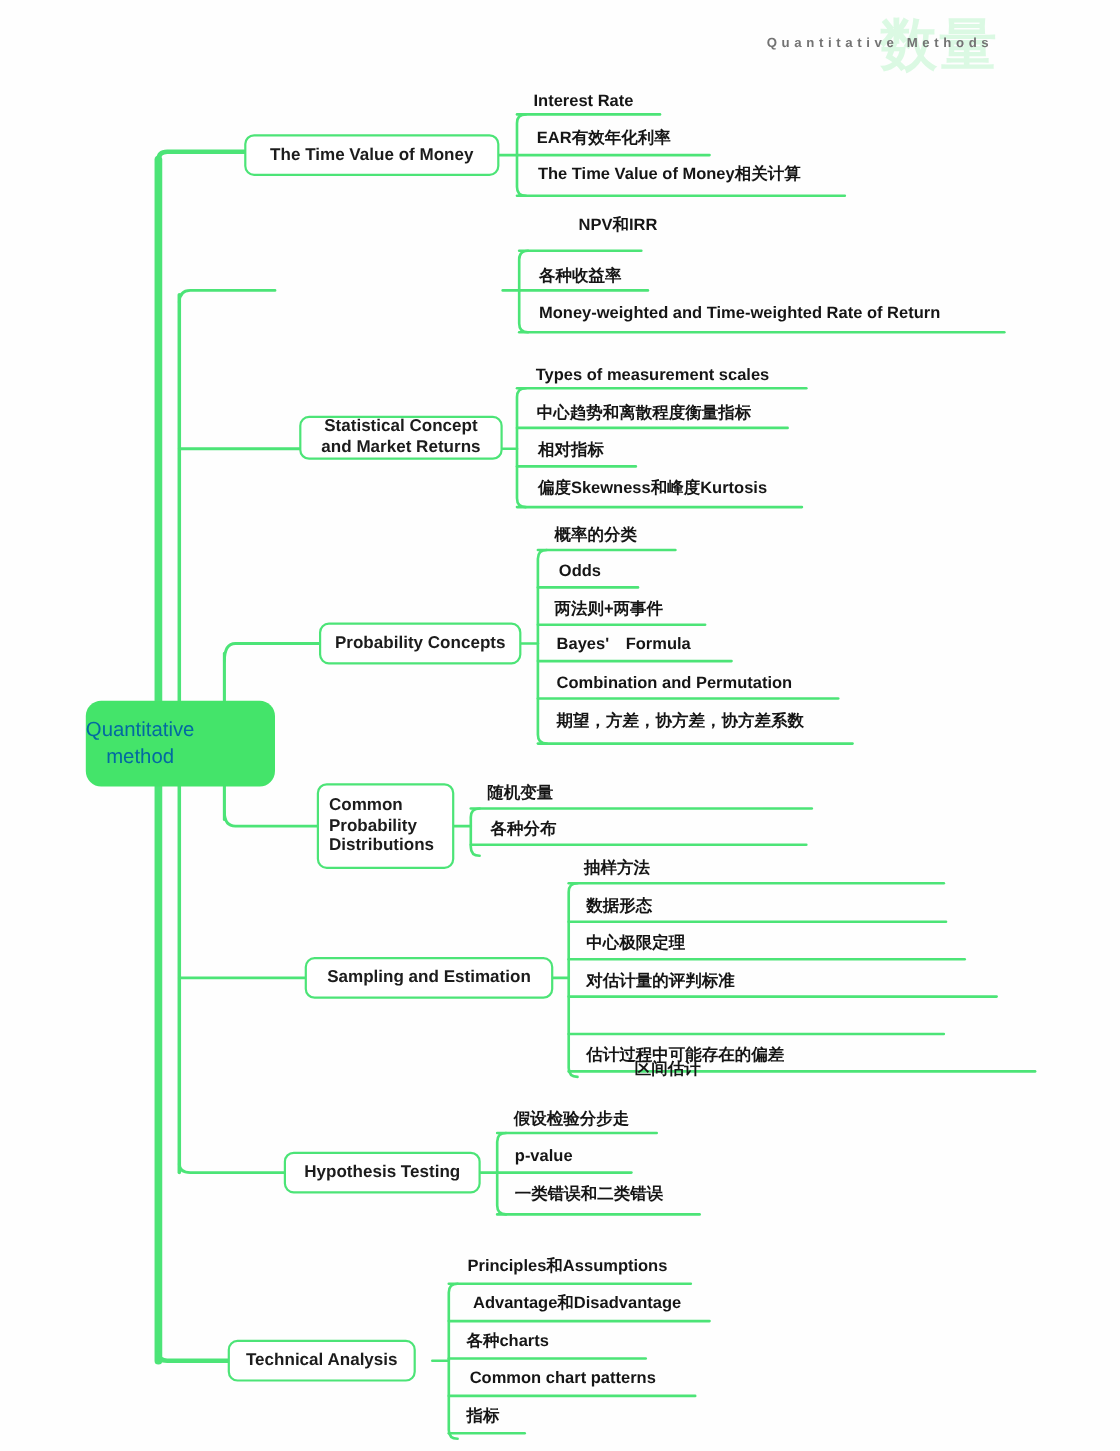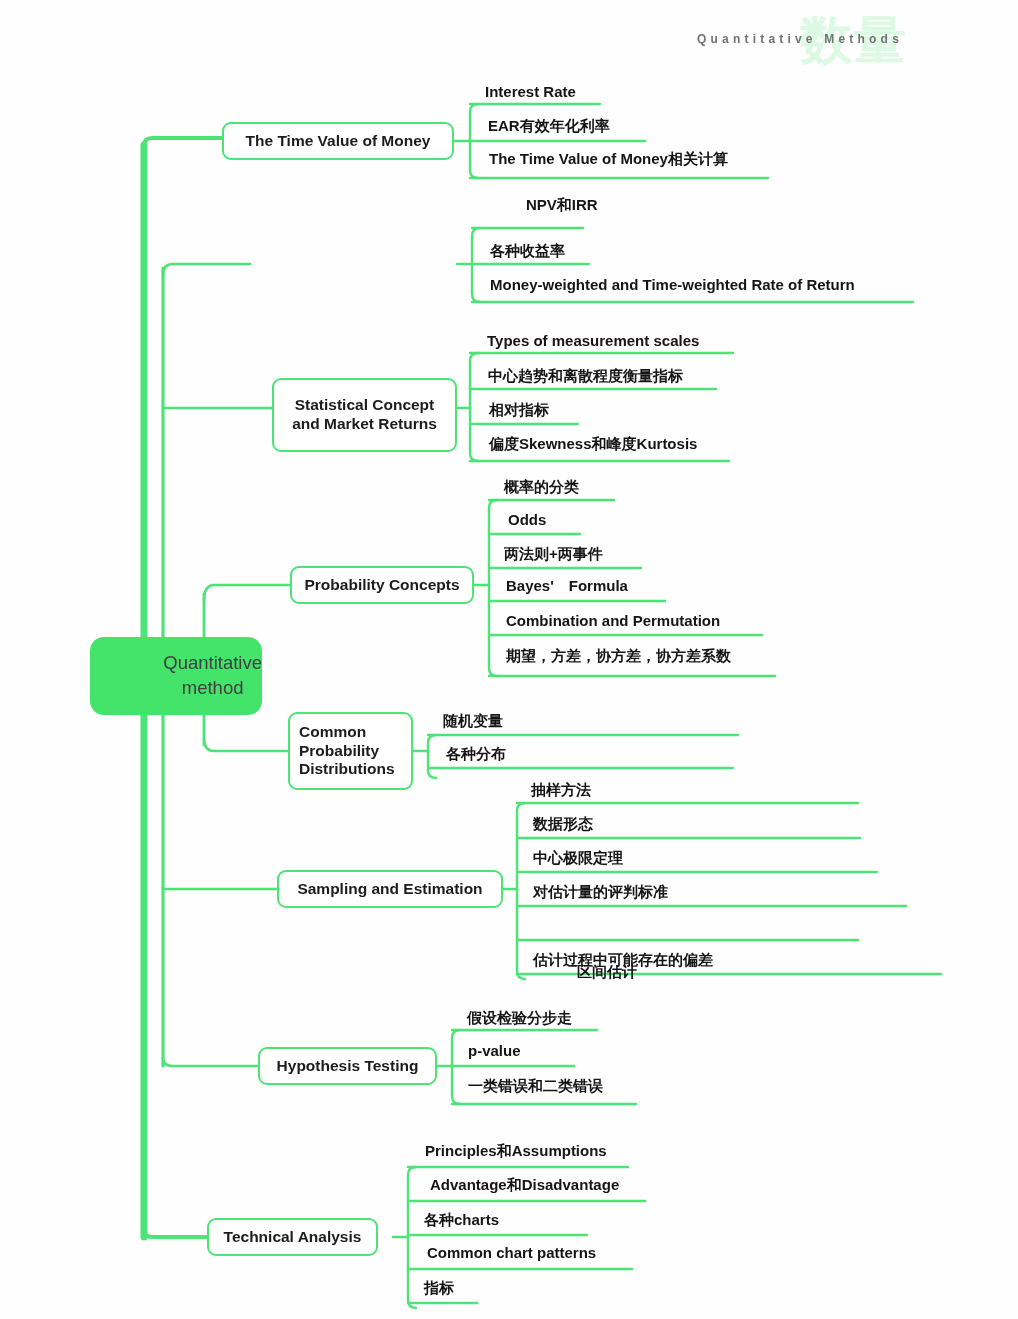--- a/index.html
+++ b/index.html
@@ -44,29 +44,29 @@
     position: absolute;
     left: 0; top: 0;
     width: 1018px; height: 1319px;
     z-index: 1;
     pointer-events: none;
   }
 
   
   #root-node {
     position: absolute;
-    left: 90px; top: 637px;
+    left: 78px; top: 637px;
     width: 172px; height: 78px;
     background: #44e46a;
     border-radius: 14px;
     display: flex;
     flex-direction: column;
-    align-items: flex-end;
+    align-items: flex-start;
     justify-content: center;
-    color: #404040;
+    color: #0369a1;
     font-size: 18.5px;
     line-height: 1.35;
     z-index: 4;
     text-align: center;
   }
 
   
   .branch-node {
     position: absolute;
     background: #ffffff;
@@ -189,21 +189,21 @@
   <div id="root-node">
     <span style="white-space:pre-line">Quantitative
 method</span>
   </div>
 
   <div class="branch-node" style="left:222px; top:122px; width:232px; height:38px;">
     <span>The Time Value of Money</span>
   </div>
 
 
-  <div class="branch-node" style="left:272px; top:378px; width:185px; height:74px;">
+  <div class="branch-node" style="left:272px; top:378px; width:185px; height:40px;">
     <span>Statistical Concept
 and Market Returns</span>
   </div>
 
   <div class="branch-node" style="left:290px; top:566px; width:184px; height:38px;">
     <span>Probability Concepts</span>
   </div>
 
   <div class="branch-node" style="left:288px; top:712px; width:125px; height:78px; justify-content:flex-start;">
     <span style="text-align:left; width:100%">Common

